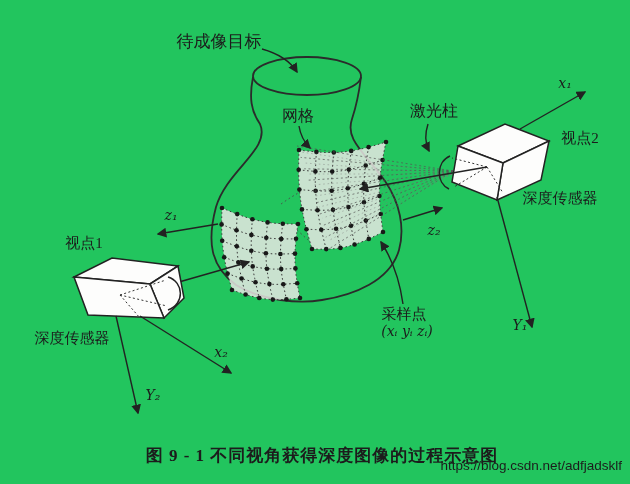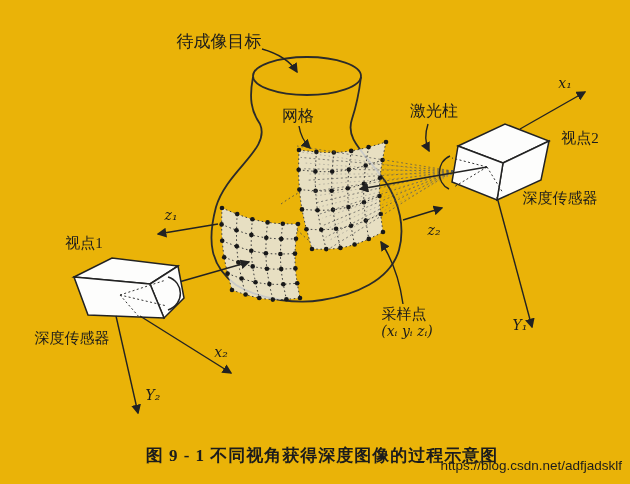--- a/index.html
+++ b/index.html
@@ -1,16 +1,16 @@
 <!DOCTYPE html>
 <html><head>
 <meta charset="utf-8">
 <style>
   html,body{margin:0;padding:0;background:#ffffff;}
-  .stage{position:relative;width:630px;height:484px;background:#eab308;overflow:hidden;
+  .stage{position:relative;width:630px;height:484px;background:#22c55e;overflow:hidden;
          font-family:"Liberation Serif","DejaVu Serif",serif;}
   svg{position:absolute;left:0;top:0;}
   text{fill:#1c1c1c;}
   .cjk{font-family:"Liberation Serif","DejaVu Serif",serif;}
   .math{font-family:"DejaVu Serif","DejaVu Sans",serif;font-style:italic;}
   .caption{font-weight:700;letter-spacing:1px;}
   .watermark{font-family:"Liberation Sans","DejaVu Sans",sans-serif;}
 </style>
 </head>
 <body>

